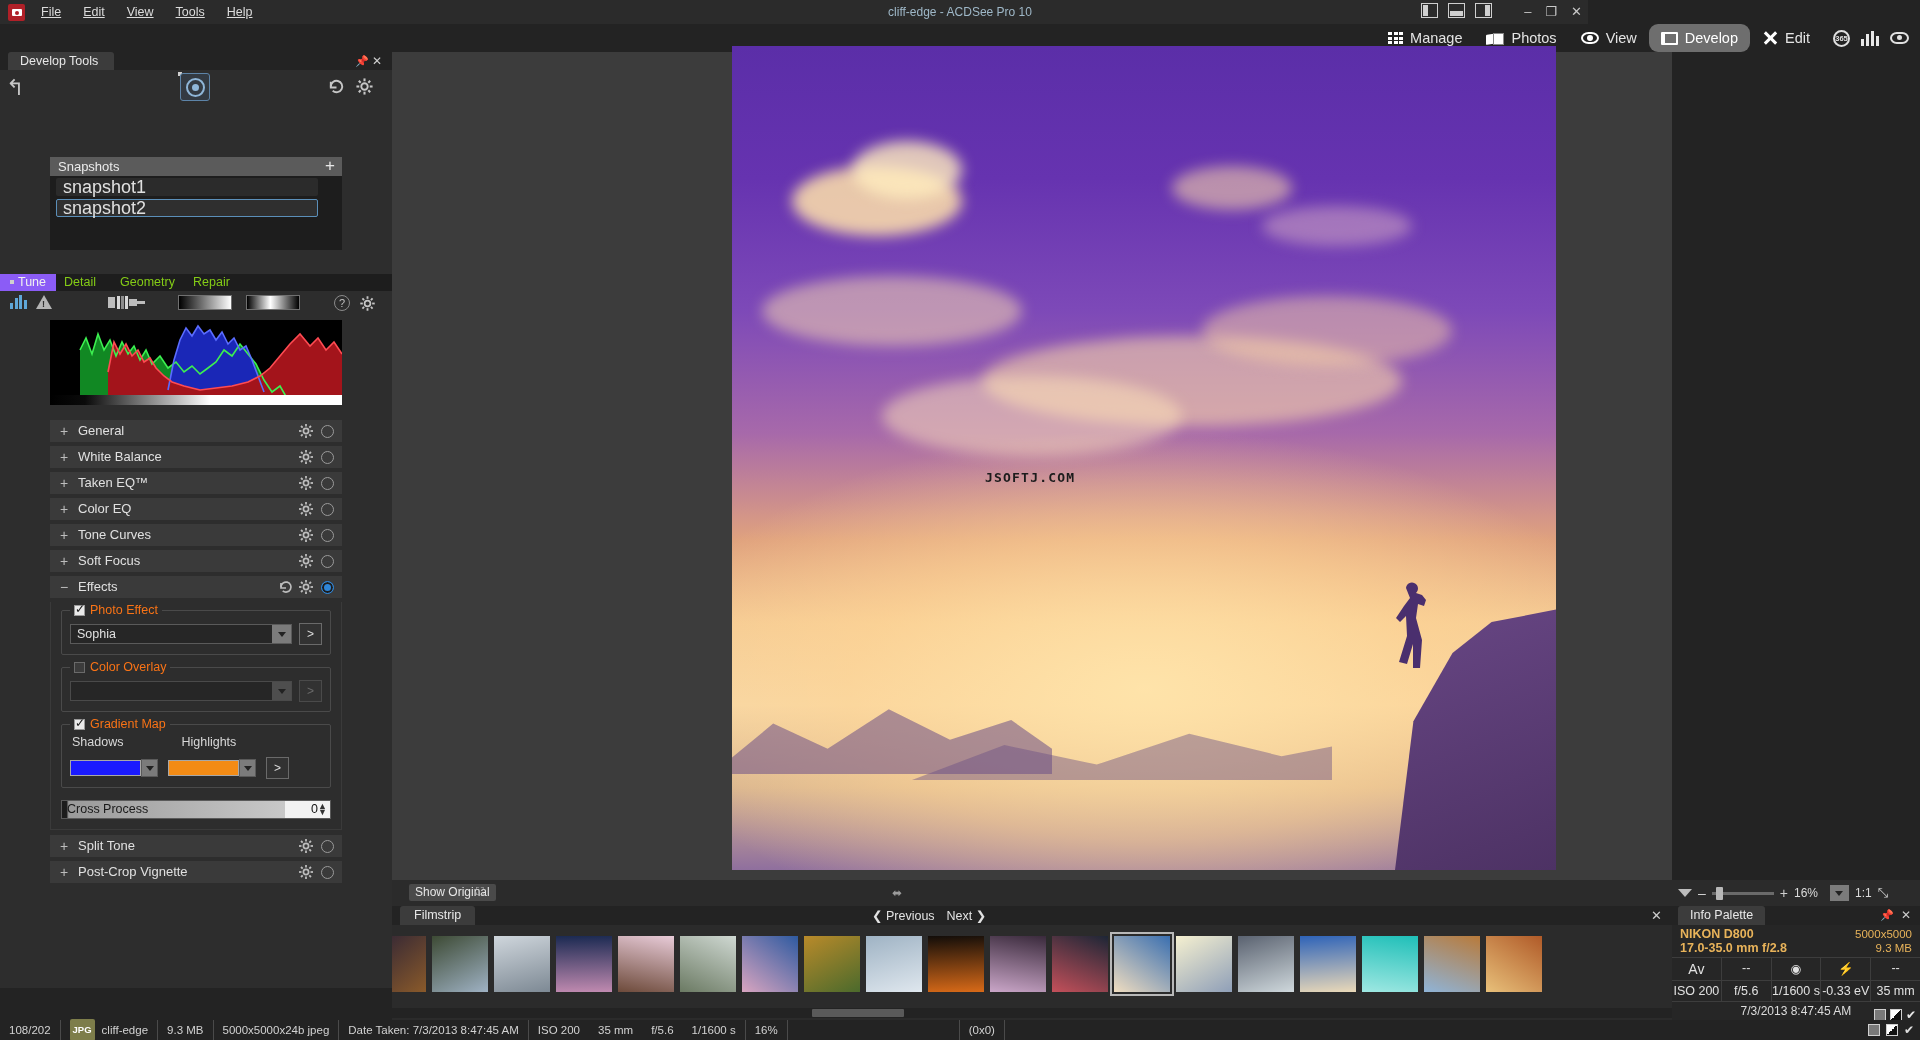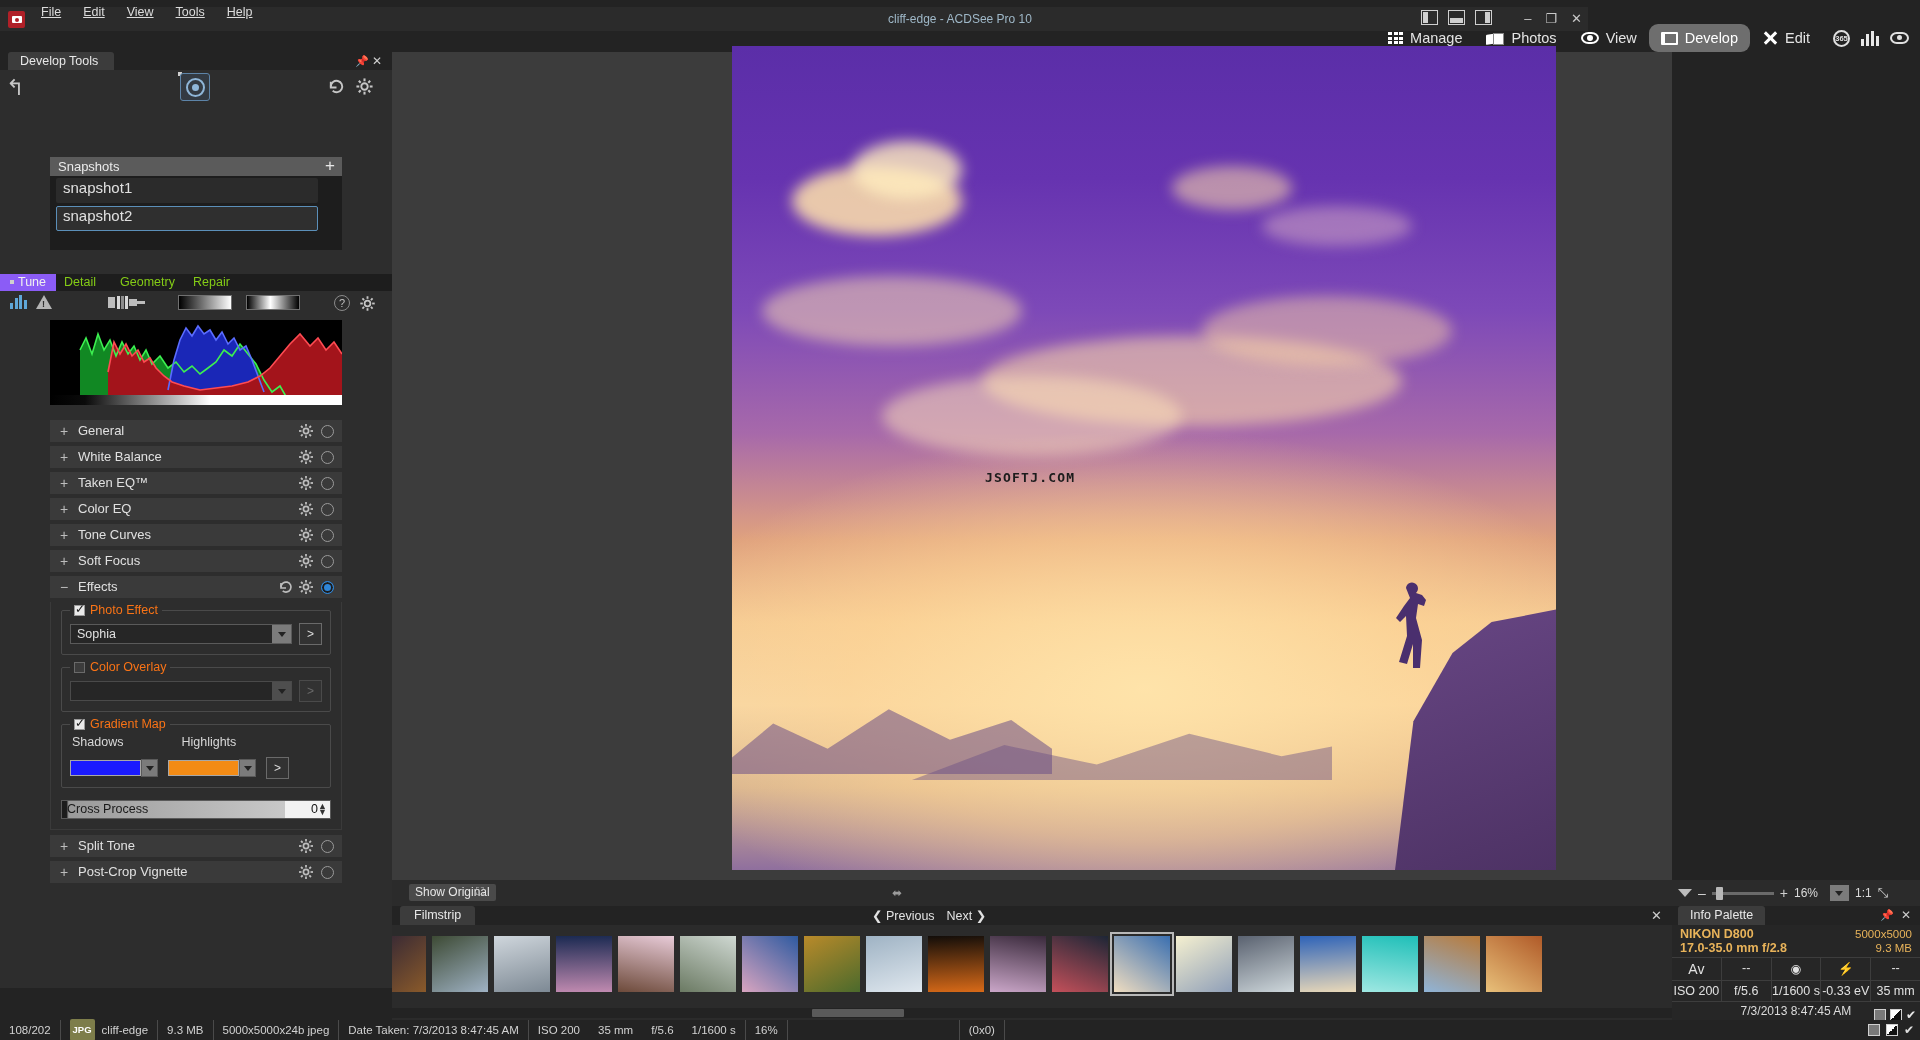--- a/index.html
+++ b/index.html
@@ -6,21 +6,21 @@
   body {
     width:1920px; height:1040px; overflow:hidden;
     background:#1e1e1e;
     font-family:"Liberation Sans", sans-serif;
     font-size:13px; color:#c8c8c8;
     -webkit-font-smoothing:antialiased;
   }
   .app { position:relative; width:1920px; height:1040px; background:#232323; }
 
   
-  .titlebar { position:absolute; left:0; top:7px; width:1588px; height:24px; background:#2b2b2b; }
+  .titlebar { position:absolute; left:0; top:0; width:1588px; height:24px; background:#2b2b2b; }
   .title-text { position:absolute; left:0; top:0; width:1920px; text-align:center; line-height:24px;
                 font-size:12px; color:#9fb8c8; }
   .app-logo { position:absolute; left:8px; top:4px; width:17px; height:17px; background:#b02028;
               border-radius:2px; display:flex; align-items:center; justify-content:center; }
   .app-logo .cam { width:10px; height:7px; background:#fff; border-radius:1px; position:relative; }
   .app-logo .cam:after { content:""; position:absolute; left:3px; top:1.5px; width:4px; height:4px;
               border-radius:50%; background:#b02028; }
   .win-btns { position:absolute; right:6px; top:0; height:24px; display:flex; align-items:center; gap:14px; }
   .win-btns span { font-size:13px; color:#c9c9c9; cursor:default; line-height:24px; }
   .layout-btns { position:absolute; right:96px; top:3px; display:flex; gap:10px; }
@@ -81,21 +81,21 @@
                   border-radius:50%; background:#8fb6d8; }
   .apdot { position:absolute; left:178px; top:2px; width:4px; height:4px; background:#cfcfcf; }
   .refresh-ico { position:absolute; right:46px; top:7px; width:19px; height:19px; }
   .gear-ico { position:absolute; right:18px; top:7px; width:19px; height:19px; }
 
   .snapshots { position:absolute; left:50px; top:105px; width:292px; background:#232323; }
   .snap-header { height:19px; background:#5b5b5b; color:#ebebeb; font-size:13px; line-height:19px;
                  padding-left:8px; position:relative; }
   .snap-plus { position:absolute; right:7px; top:-1px; font-size:17px; color:#e8e8e8; line-height:20px; }
   .snap-list { background:#1d1d1d; padding:2px 0 0 0; height:74px; }
-  .snap-item { height:25px; margin:0 24px 3px 6px; background:#2b2b2b; color:#e0e0e0; font-size:15px;
+  .snap-item { height:18px; margin:0 24px 3px 6px; background:#2b2b2b; color:#e0e0e0; font-size:18px;
                line-height:17px; padding-left:6px; border:1px solid transparent; border-radius:2px; }
   .snap-item.sel { border:1px solid #5b8fb9; background:#2f2f2f; }
 
   .subtabs { position:absolute; left:0; top:222px; width:392px; height:17px; background:#1d1d1d; }
   .subtab { position:absolute; top:0; height:17px; font-size:12.5px; line-height:17px; padding:0 10px; color:#84cc16; }
   .subtab.active { background:#8b5cf6; color:#f0f0f0; }
   .subtab .sqr { display:inline-block; width:4px; height:4px; background:#cfcfcf; margin-right:4px; vertical-align:2px; }
 
   .iconrow { position:absolute; left:0; top:239px; width:392px; height:24px; background:#2d2d2d; }
   .hist-ico { position:absolute; left:10px; top:4px; display:flex; align-items:flex-end; gap:1.5px; height:14px; }

